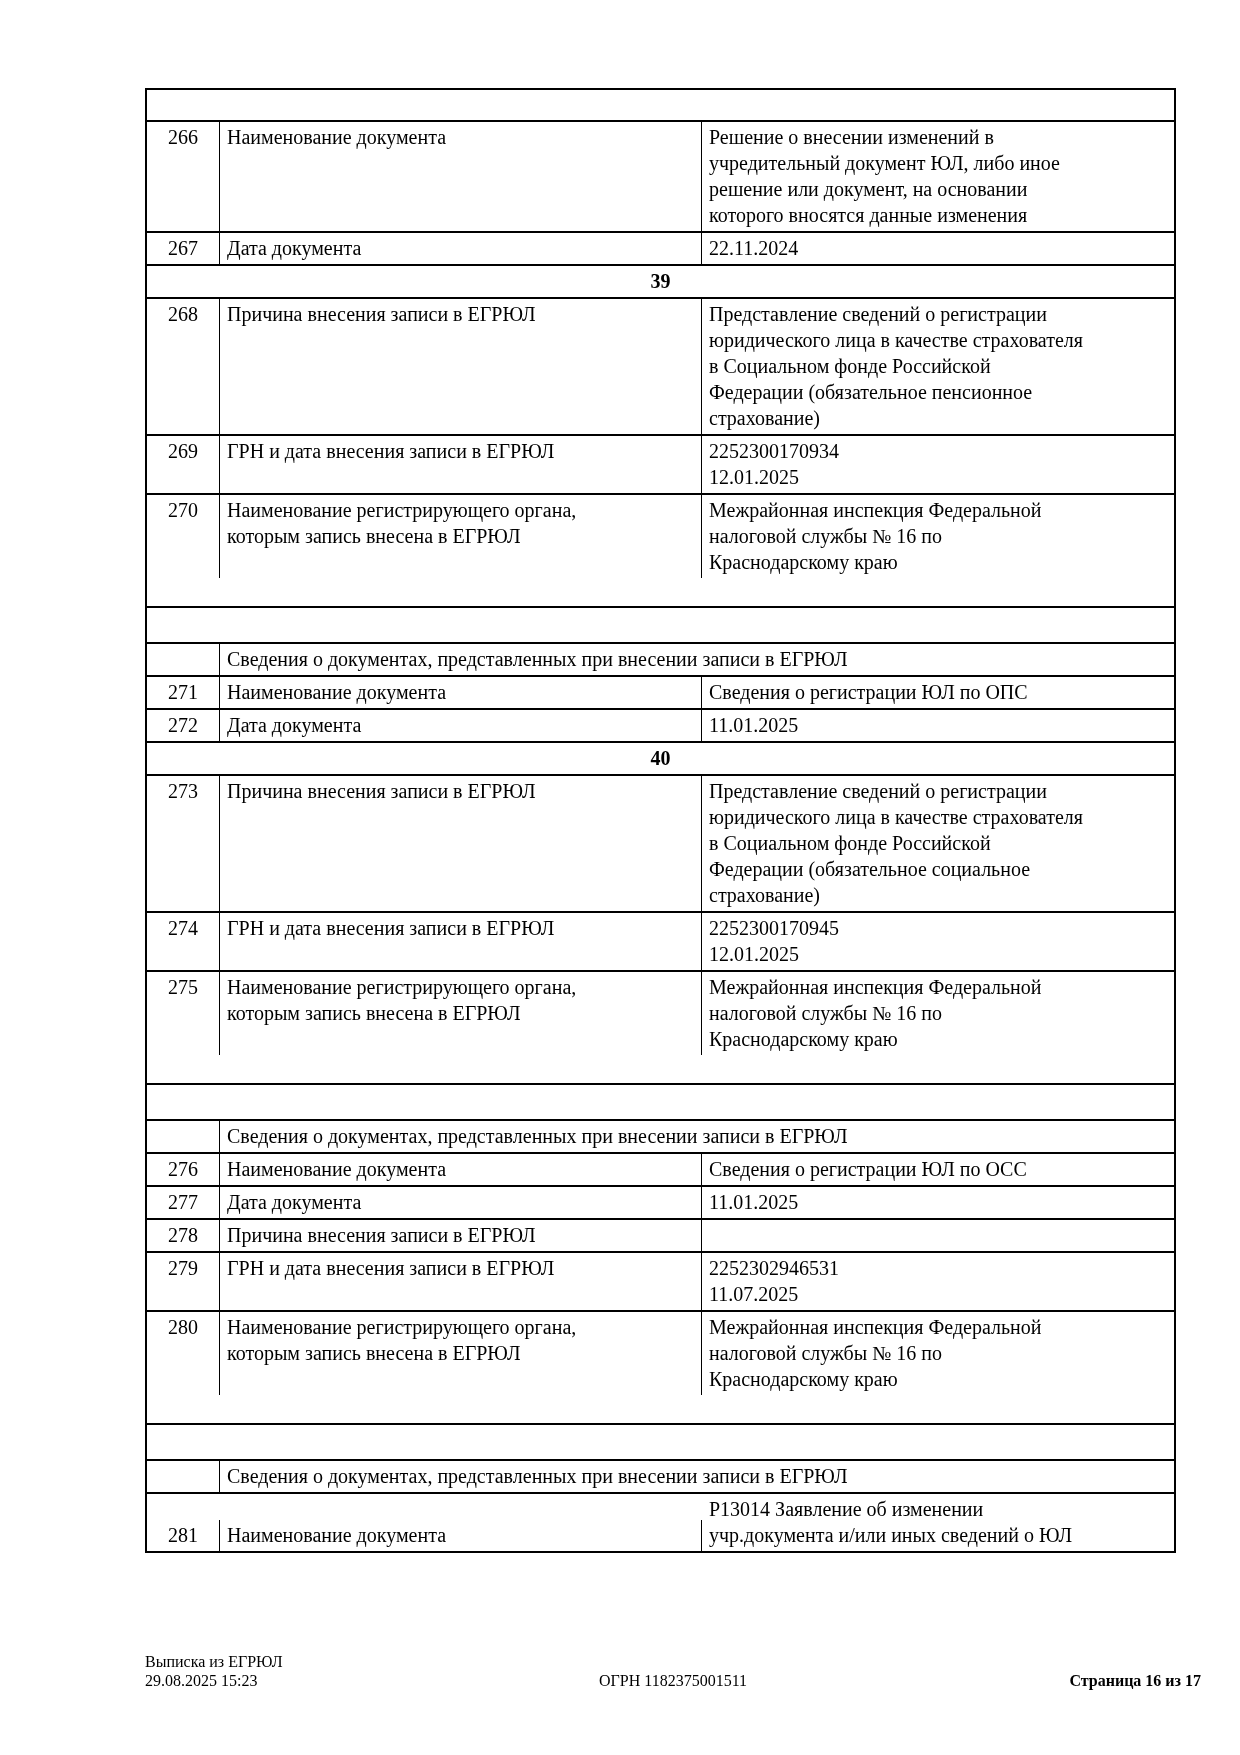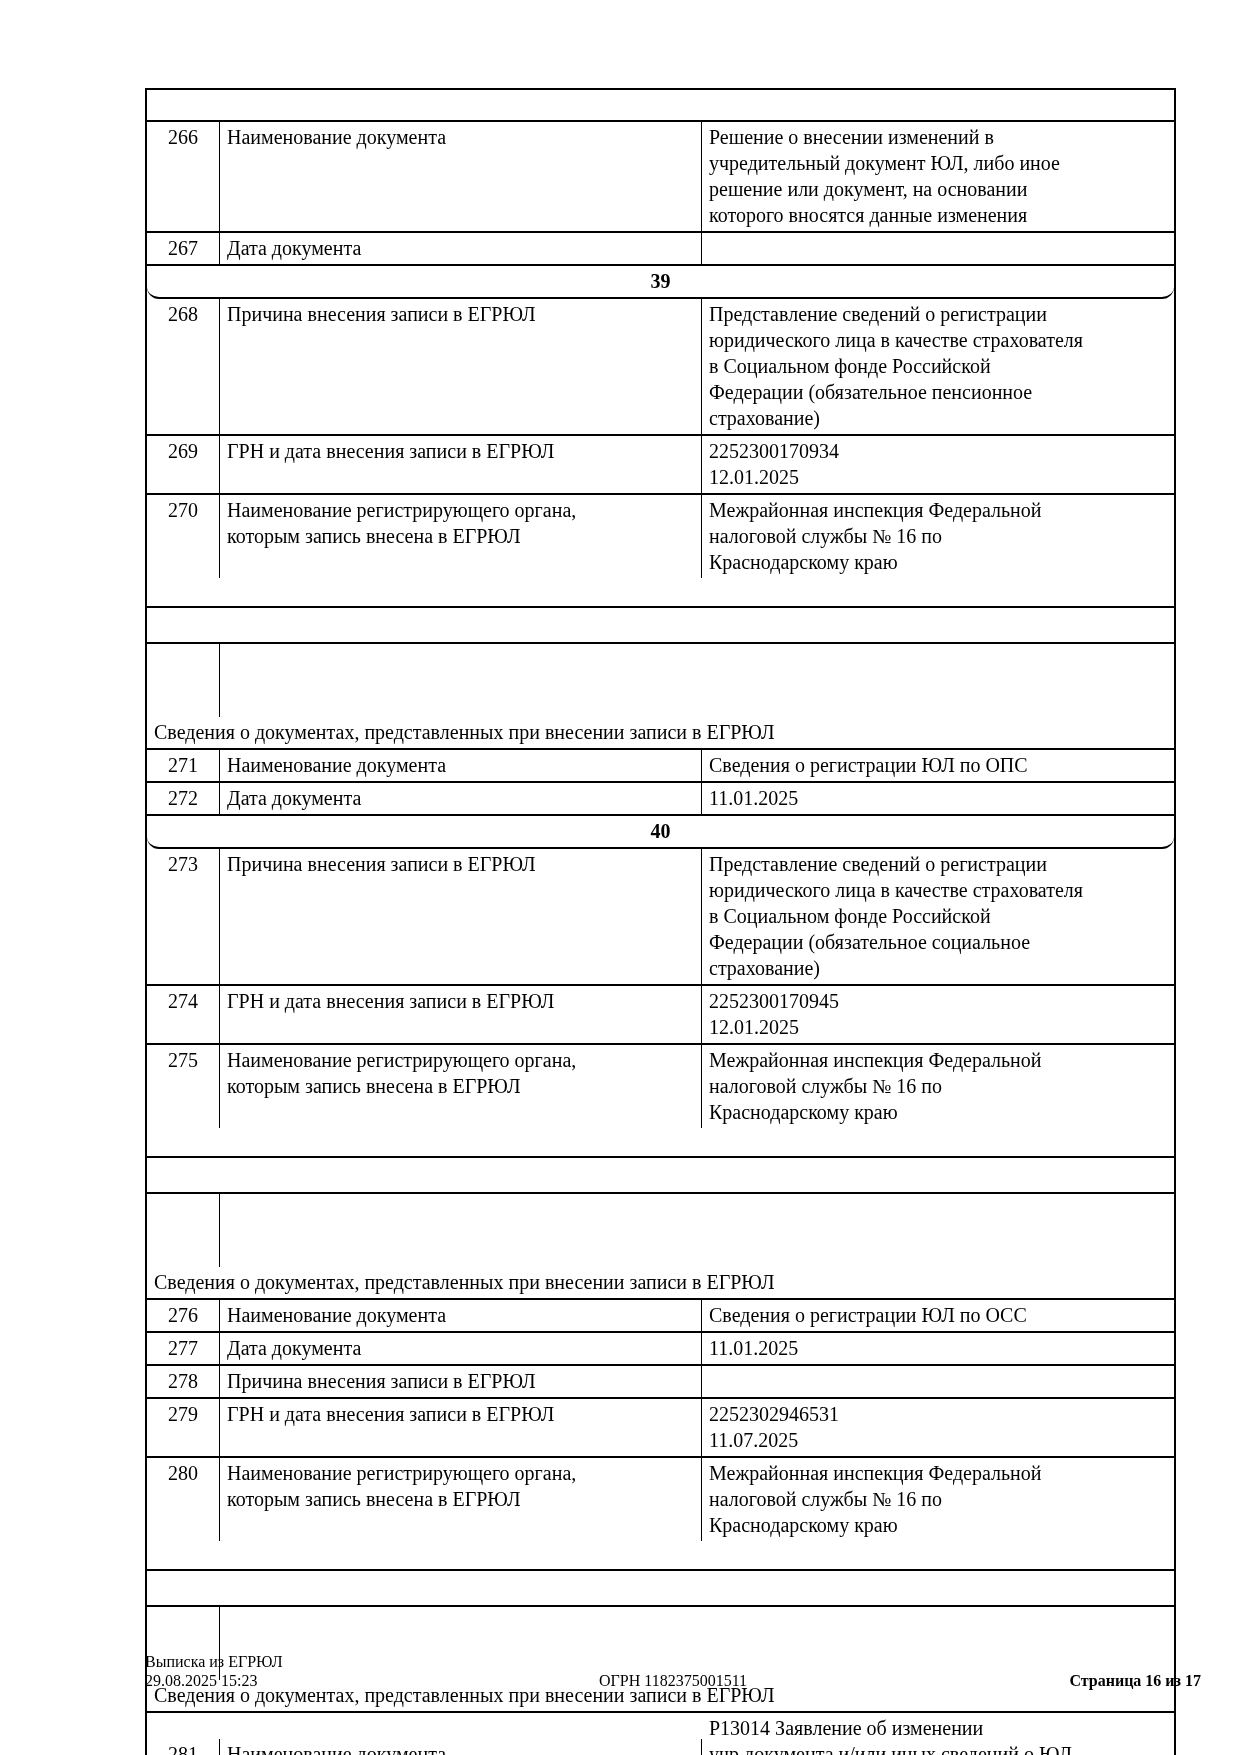--- a/index.html
+++ b/index.html
@@ -53,28 +53,27 @@
     width: 482px;
     border-right: 1px solid #000;
   }
   .cell.value { flex: 1 1 auto; }
   .trow.field { min-height: 31px; }
   .trow.spacer_top { min-height: 32px; }
   .trow.spacer { min-height: 36px; }
   .trow.section {
     min-height: 33px;
     justify-content: center;
-    border-radius: 12px;
   }
   .trow.section .cell {
     font-weight: bold;
     text-align: center;
     flex: 1 1 auto;
   }
-  .trow.docs_header { min-height: 31px; flex-direction: column; }
+  .trow.docs_header { min-height: 31px; }
   .trow.docs_header .cell.num { min-height: 26px; }
   .trow.org-row { padding-bottom: 28px; }
   .footer {
     position: absolute;
     left: 117px;
     top: 1650px;
     width: 1056px;
     height: 40px;
     font-size: 16px;
     line-height: 19px;
@@ -101,20 +100,21 @@
         <div class="cell num">266</div>
         <div class="cell label">Наименование документа</div>
         <div class="cell value">Решение о внесении изменений в
 учредительный документ ЮЛ, либо иное
 решение или документ, на основании
 которого вносятся данные изменения</div>
       </div>
       <div class="trow field">
         <div class="cell num">267</div>
         <div class="cell label">Дата документа</div>
+        <div class="cell value">22.11.2024</div>
       </div>
       <div class="trow section">
         <div class="cell">39</div>
       </div>
       <div class="trow field">
         <div class="cell num">268</div>
         <div class="cell label">Причина внесения записи в ЕГРЮЛ</div>
         <div class="cell value">Представление сведений о регистрации
 юридического лица в качестве страхователя
 в Социальном фонде Российской

